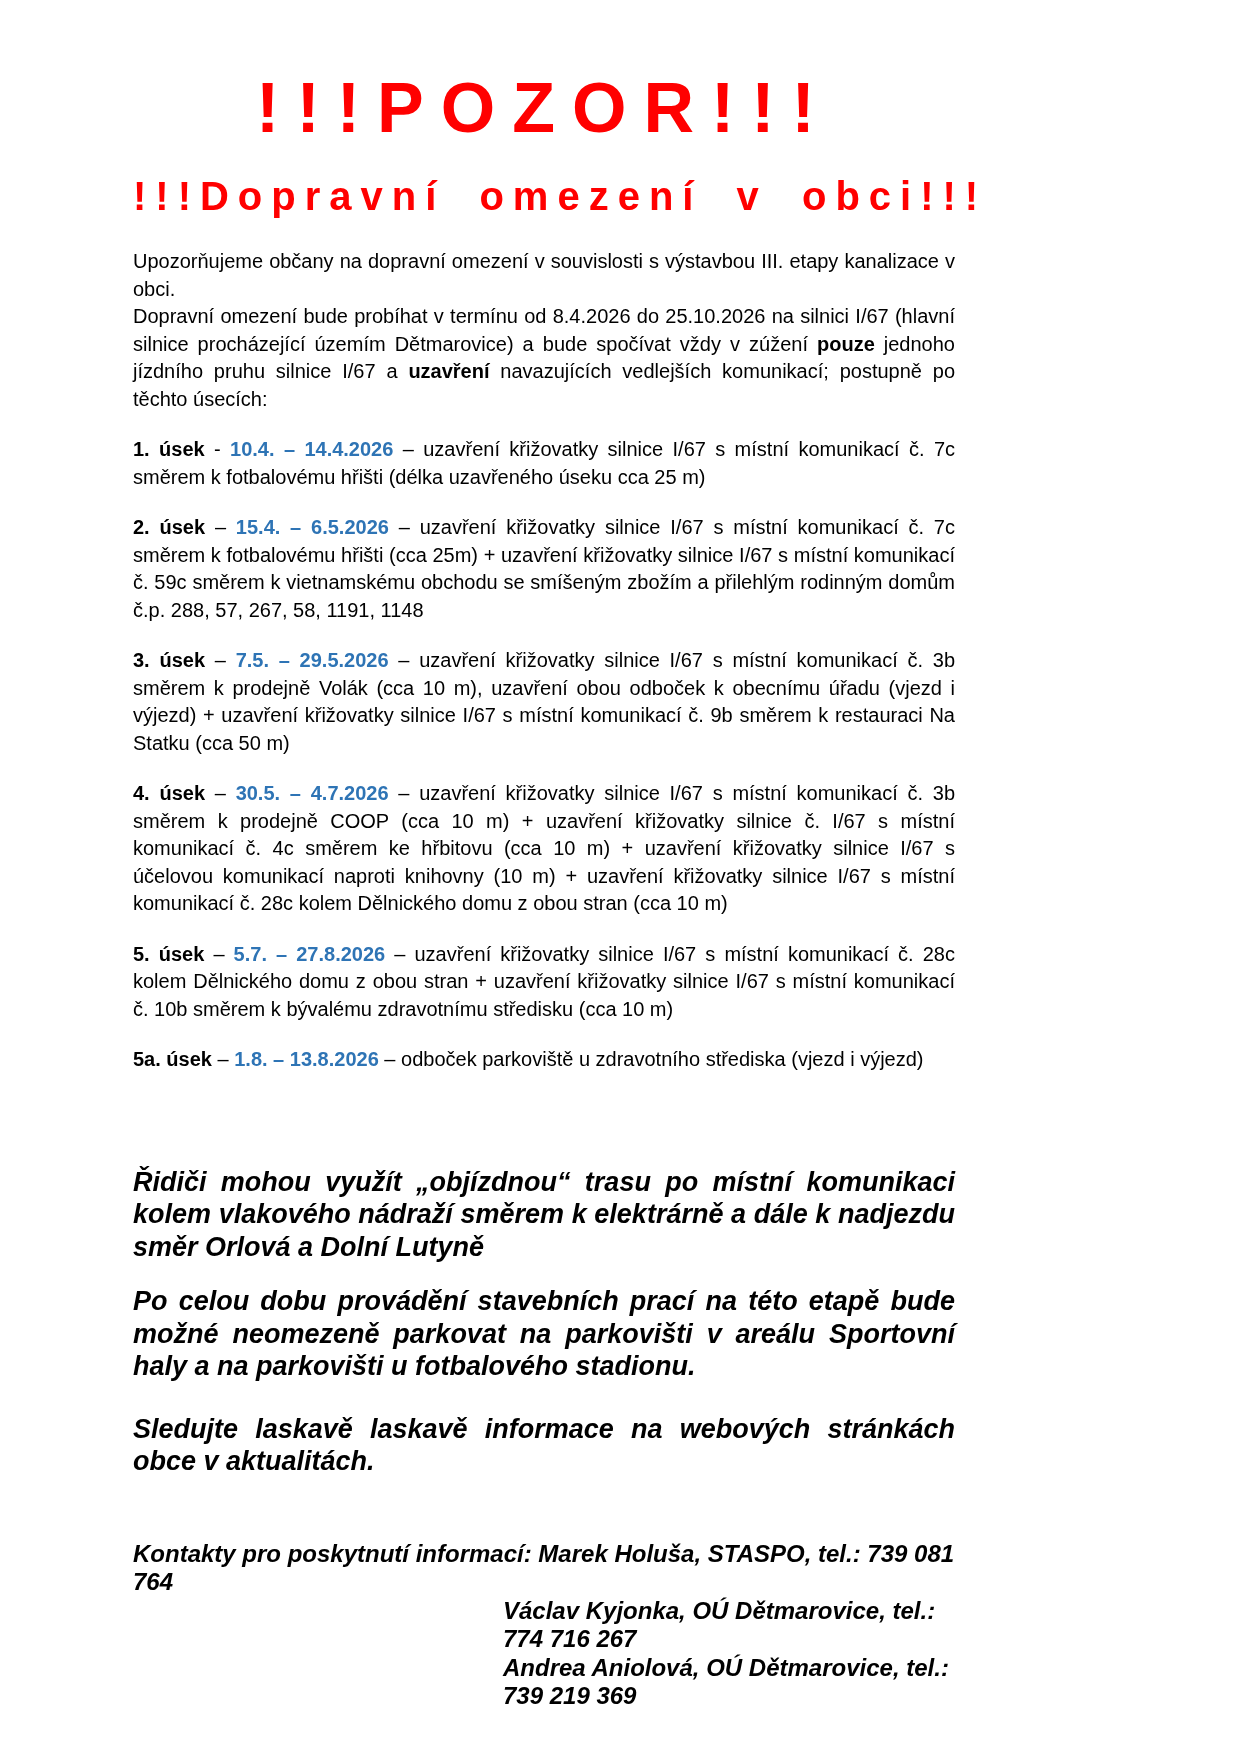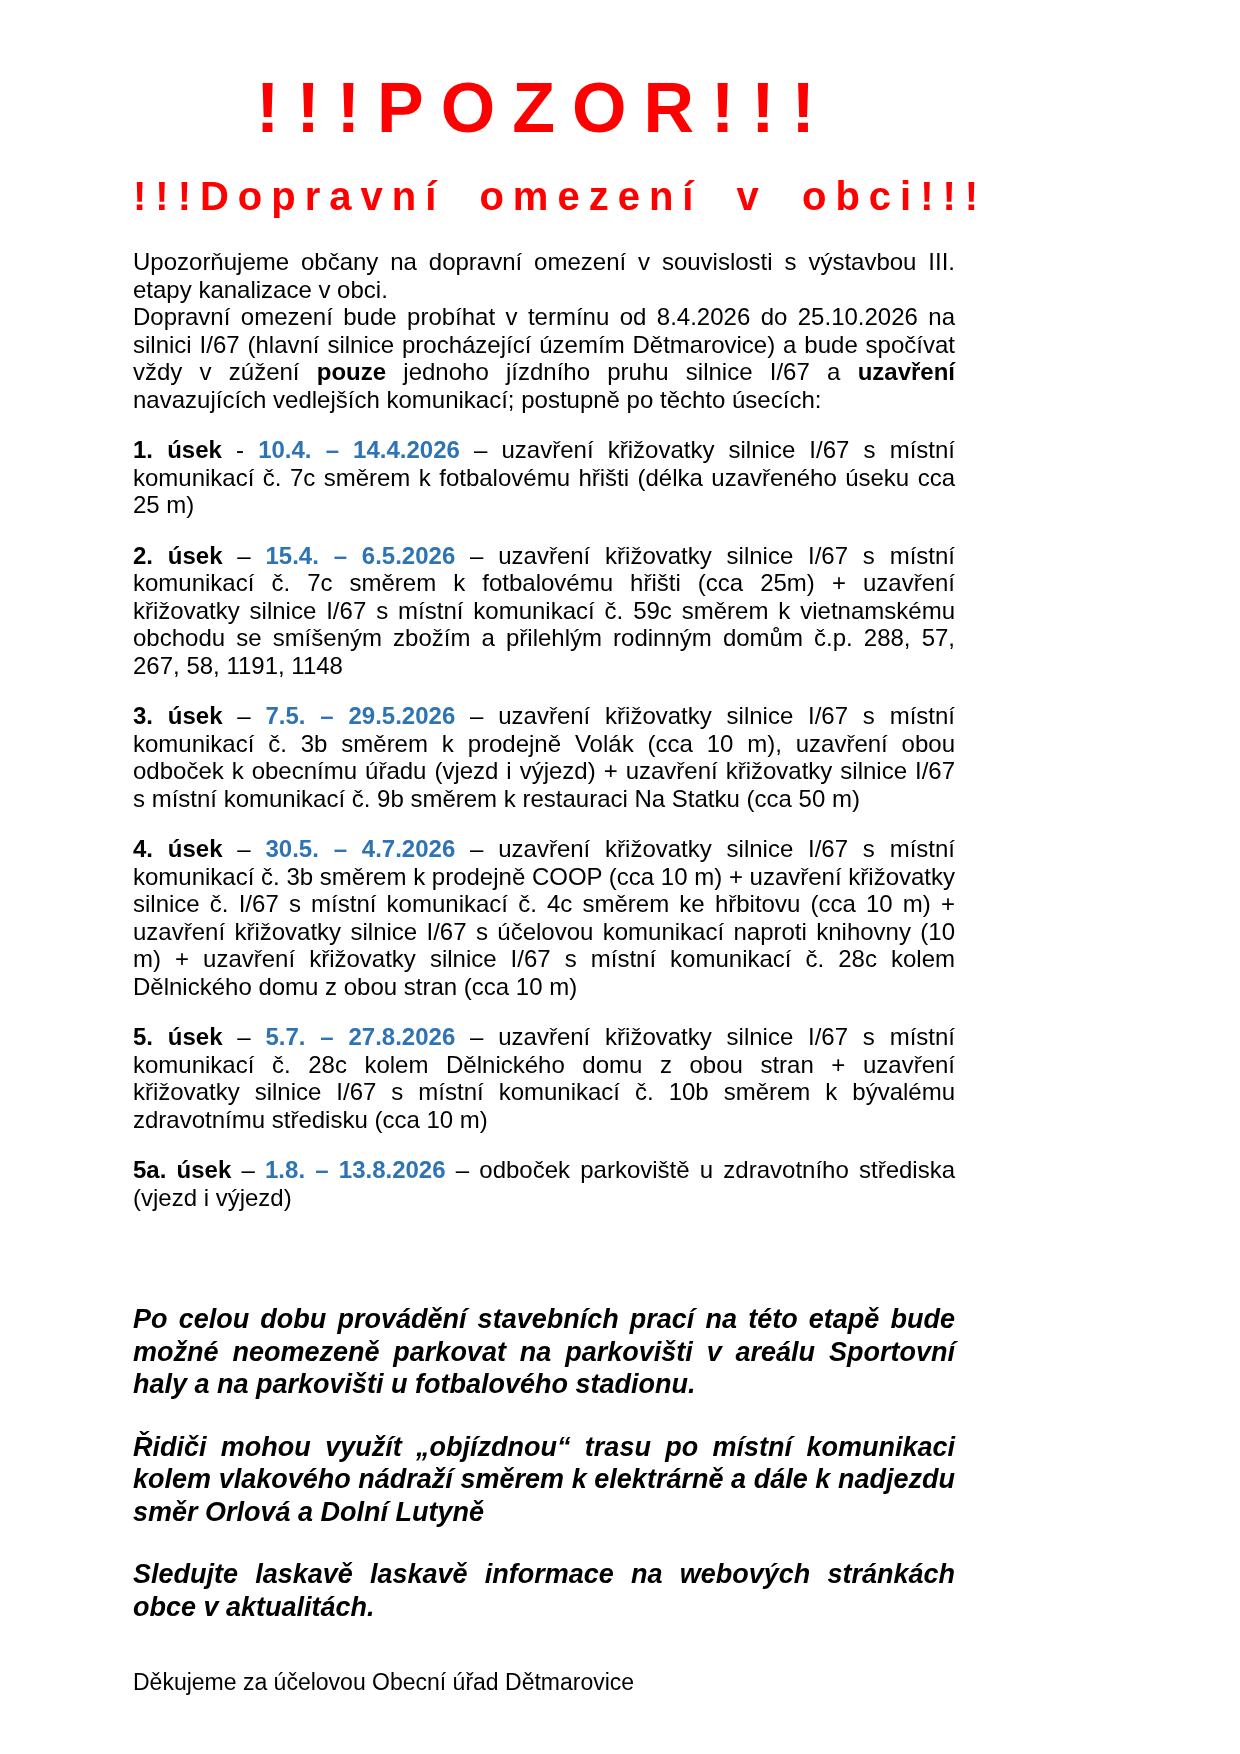--- a/index.html
+++ b/index.html
@@ -36,21 +36,21 @@
     text-align: center;
     color: var(--red, #FF0000);
     font-size: 40px;
     font-weight: bold;
     letter-spacing: 9px;
     word-spacing: 14px;
     line-height: 40px;
     white-space: nowrap;
   }
   .body-text {
-    font-size: 24px;
+    font-size: 20px;
     line-height: 27.5px;
     text-align: justify;
   }
   .intro {
     margin-top: 32px;
   }
   .intro p {
     margin: 0;
   }
   .section {
@@ -104,21 +104,26 @@
 
   <p class="section body-text"><span class="b">3. úsek</span><span> – </span><span class="blue">7.5. – 29.5.2026</span><span> – uzavření křižovatky silnice I/67 s místní komunikací č. 3b směrem k prodejně Volák (cca 10 m), uzavření obou odboček k obecnímu úřadu (vjezd i výjezd) + uzavření křižovatky silnice I/67 s místní komunikací č. 9b směrem k restauraci Na Statku (cca 50 m)</span></p>
 
   <p class="section body-text"><span class="b">4. úsek</span><span> – </span><span class="blue">30.5. – 4.7.2026</span><span> – uzavření křižovatky silnice I/67 s místní komunikací č. 3b směrem k prodejně COOP (cca 10 m) + uzavření křižovatky silnice č. I/67 s místní komunikací č. 4c směrem ke hřbitovu (cca 10 m) + uzavření křižovatky silnice I/67 s účelovou komunikací naproti knihovny (10 m) + uzavření křižovatky silnice I/67 s místní komunikací č. 28c kolem Dělnického domu z obou stran (cca 10 m)</span></p>
 
   <p class="section body-text"><span class="b">5. úsek</span><span> – </span><span class="blue">5.7. – 27.8.2026</span><span> – uzavření křižovatky silnice I/67 s místní komunikací č. 28c kolem Dělnického domu z obou stran + uzavření křižovatky silnice I/67 s místní komunikací č. 10b směrem k bývalému zdravotnímu středisku (cca 10 m)</span></p>
 
   <p class="section body-text"><span class="b">5a. úsek</span><span> – </span><span class="blue">1.8. – 13.8.2026</span><span> – odboček parkoviště u zdravotního střediska (vjezd i výjezd)</span></p>
 
   <div class="notices">
+    <p class="notice" style="margin-top:30px;">Řidiči mohou využít „objízdnou“ trasu po místní komunikaci kolem vlakového nádraží směrem k elektrárně a dále k nadjezdu směr Orlová a Dolní Lutyně</p>
     <p class="notice">Po celou dobu provádění stavebních prací na této etapě bude možné neomezeně parkovat na parkovišti v areálu Sportovní haly a na parkovišti u fotbalového stadionu.</p>
-    <p class="notice" style="margin-top:30px;">Řidiči mohou využít „objízdnou“ trasu po místní komunikaci kolem vlakového nádraží směrem k elektrárně a dále k nadjezdu směr Orlová a Dolní Lutyně</p>
     <p class="notice" style="margin-top:30px;">Sledujte laskavě laskavě informace na webových stránkách obce v aktualitách.</p>
   </div>
 
+  <div class="contacts">
+    <p>Kontakty pro poskytnutí informací: Marek Holuša, STASPO, tel.: 739 081 764</p>
+    <p class="contact-indent">Václav Kyjonka, OÚ Dětmarovice, tel.: 774 716 267</p>
+    <p class="contact-indent">Andrea Aniolová, OÚ Dětmarovice, tel.: 739 219 369</p>
+  </div>
 
   <p class="closing">Děkujeme za účelovou Obecní úřad Dětmarovice</p>
 
 </div>
 
 </body></html>

